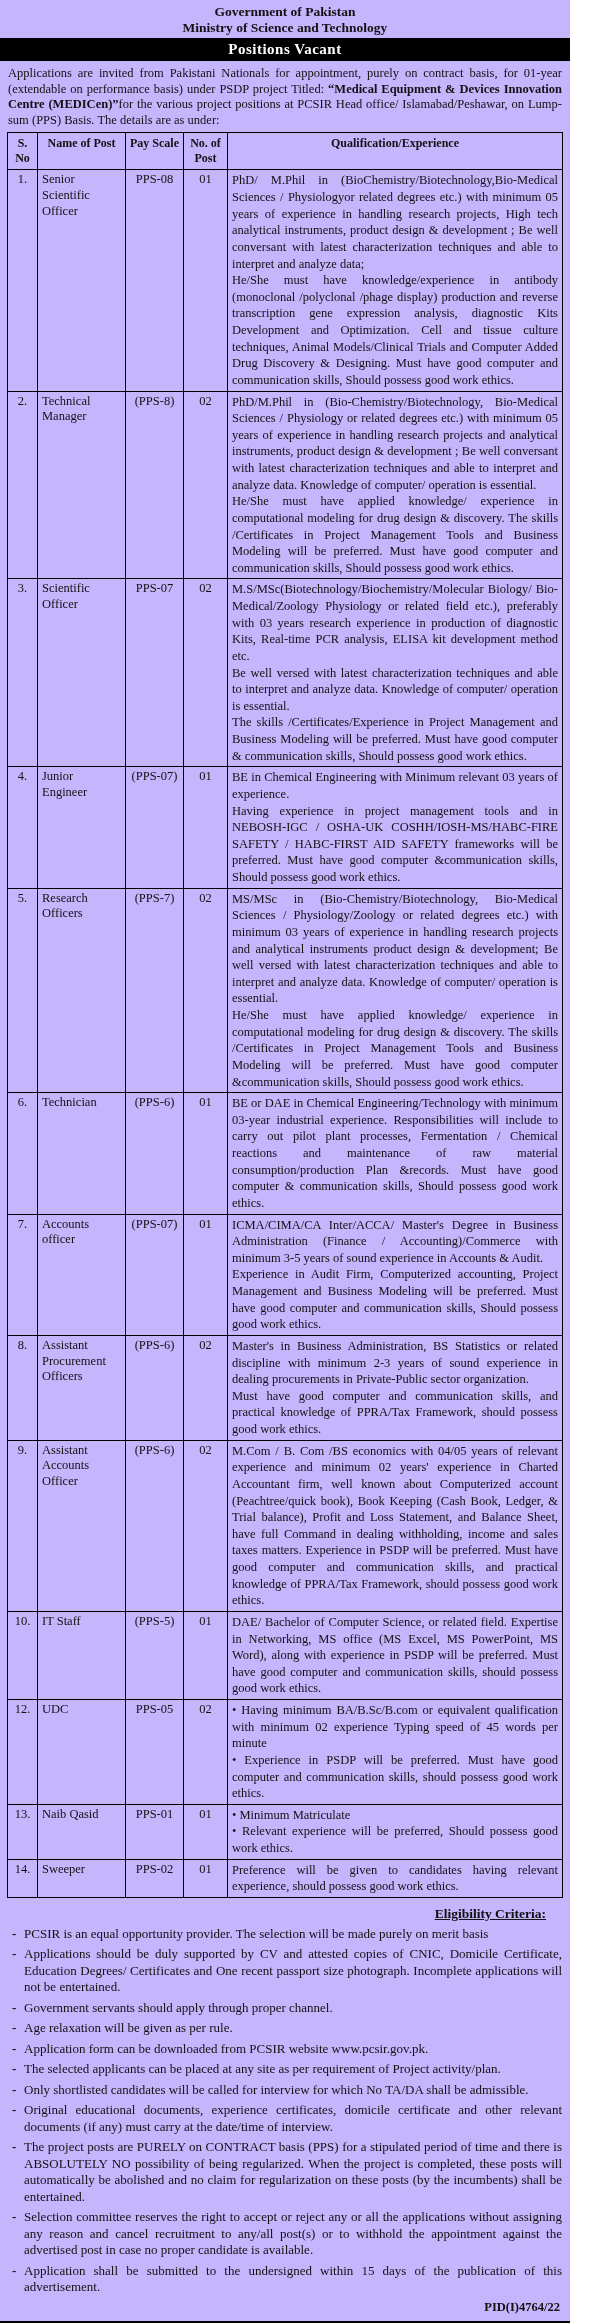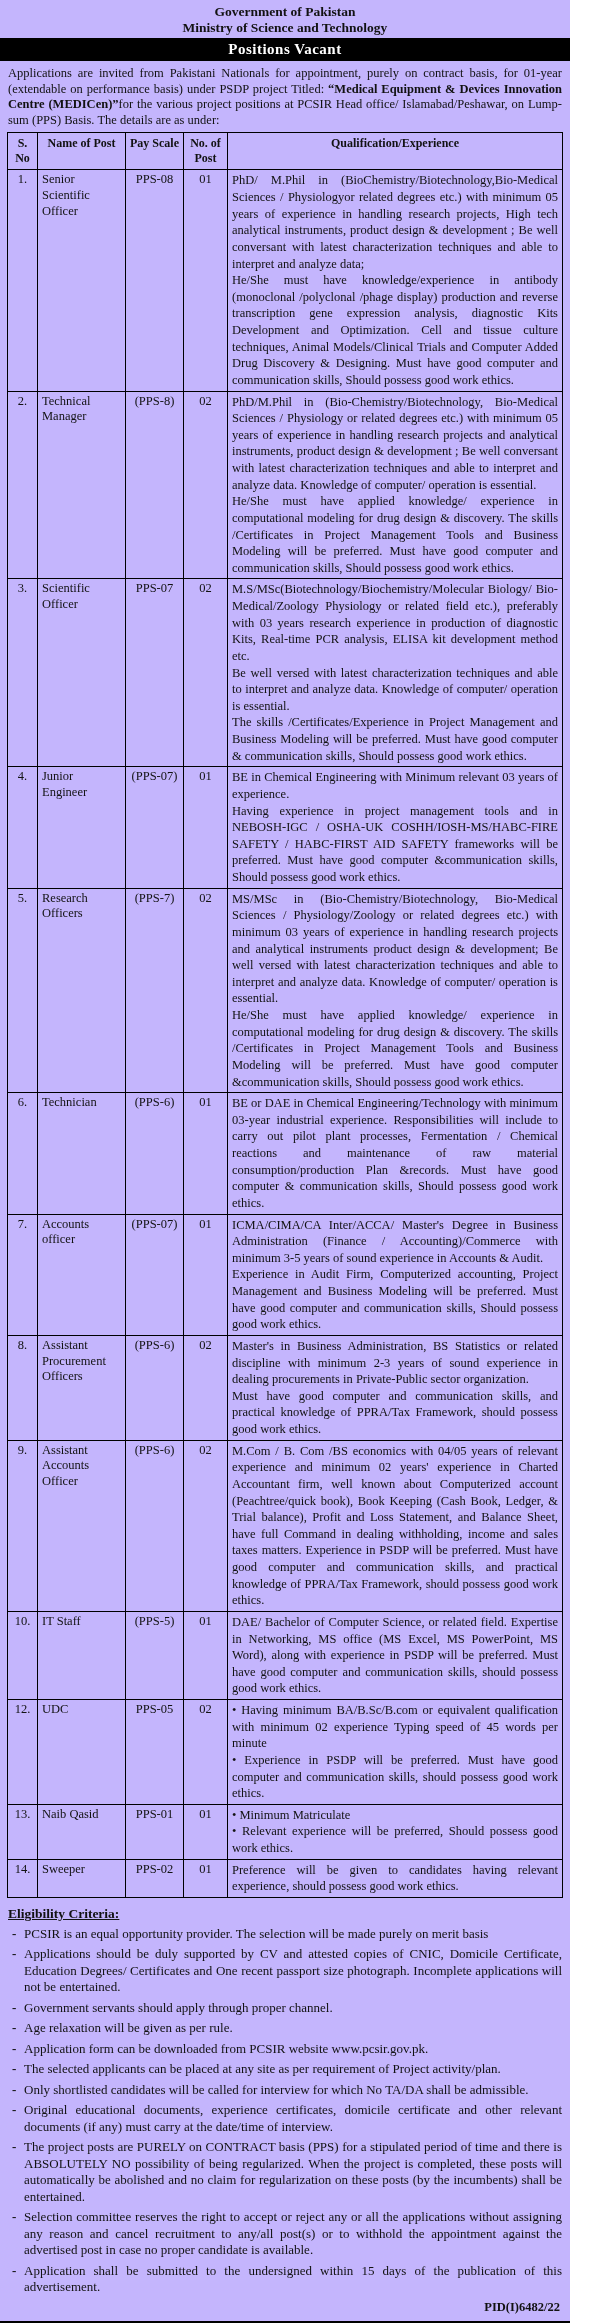--- a/index.html
+++ b/index.html
@@ -37,21 +37,21 @@
     padding:2px 4px;
   }
   table.positions th { font-size:12px; text-align:center; padding:3px 2px; }
   td.c-sno  { width:30px; text-align:center; }
   td.c-post { width:88px; line-height:1.25; }
   td.c-scale{ width:58px; text-align:center;font-family:Liberation Serif, serif; }
   td.c-count{ width:44px; text-align:center;margin-top:12px; }
   td.c-qual { text-align:justify; white-space:pre-line; line-height:1.33; }
 
   .eligibility { margin:8px 8px 0; font-size:13px; }
-  .elig-title { font-weight:bold; text-decoration:underline; font-size:13.5px; margin:2px 0 4px; }
+  .elig-title { font-weight:bold; text-decoration:underline; font-size:13.5px; margin:2px 16px 4px;text-align:right; }
   ul.elig { list-style:none; margin:0; padding:0; }
   ul.elig li {
     position:relative; padding-left:16px; margin:4px 0;
     text-align:justify; line-height:1.27;
   }
   ul.elig li::before { content:"-"; position:absolute; left:4px; top:0; font-weight:bold; }
 
   .pid { text-align:right; font-size:12.5px; font-weight:bold; margin:2px 10px 6px; }
 
   .doc-footer {
@@ -238,21 +238,21 @@
         <li>Original educational documents, experience certificates, domicile certificate and other relevant documents (if any) must carry at the date/time of interview.</li>
 
         <li>The project posts are PURELY on CONTRACT basis (PPS) for a stipulated period of time and there is ABSOLUTELY NO possibility of being regularized. When the project is completed, these posts will automatically be abolished and no claim for regularization on these posts (by the incumbents) shall be entertained.</li>
 
         <li>Selection committee reserves the right to accept or reject any or all the applications without assigning any reason and cancel recruitment to any/all post(s) or to withhold the appointment against the advertised post in case no proper candidate is available.</li>
 
         <li>Application shall be submitted to the undersigned within 15 days of the publication of this advertisement.</li>
       </ul>
   </section>
 
-  <div class="pid">PID(I)6482/22</div>
+  <div class="pid">PID(I)4764/22</div>
 
   <footer class="doc-footer">
     <div class="f1">Project Director (MEDICen)</div>
     <div>Pakistan Council of Scientific and Industrial Research (PCSIR),</div>
     <div>Head Office, 1 Constitution Avenue, G-5/2, Islamabad, Islamabad, 44000.</div>
   </footer>
 
   <div class="download-note">Please click the download link near the end of this webpage to Download Application Form for these jobs.</div>
 
 </div>

